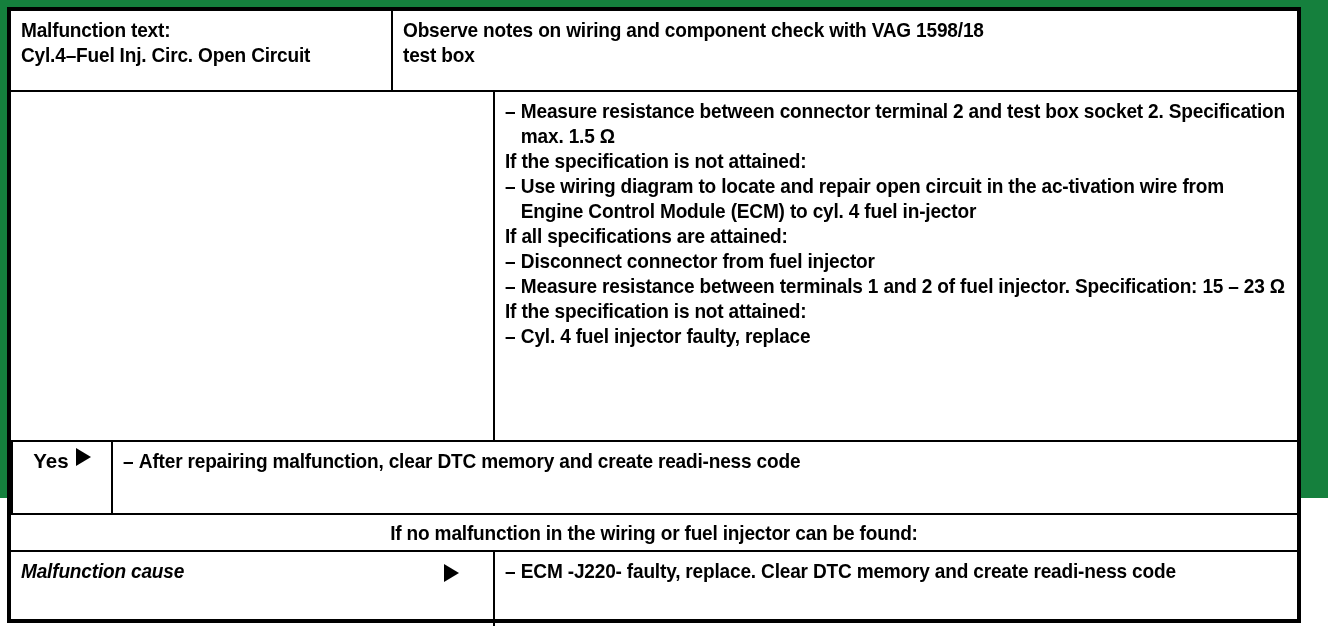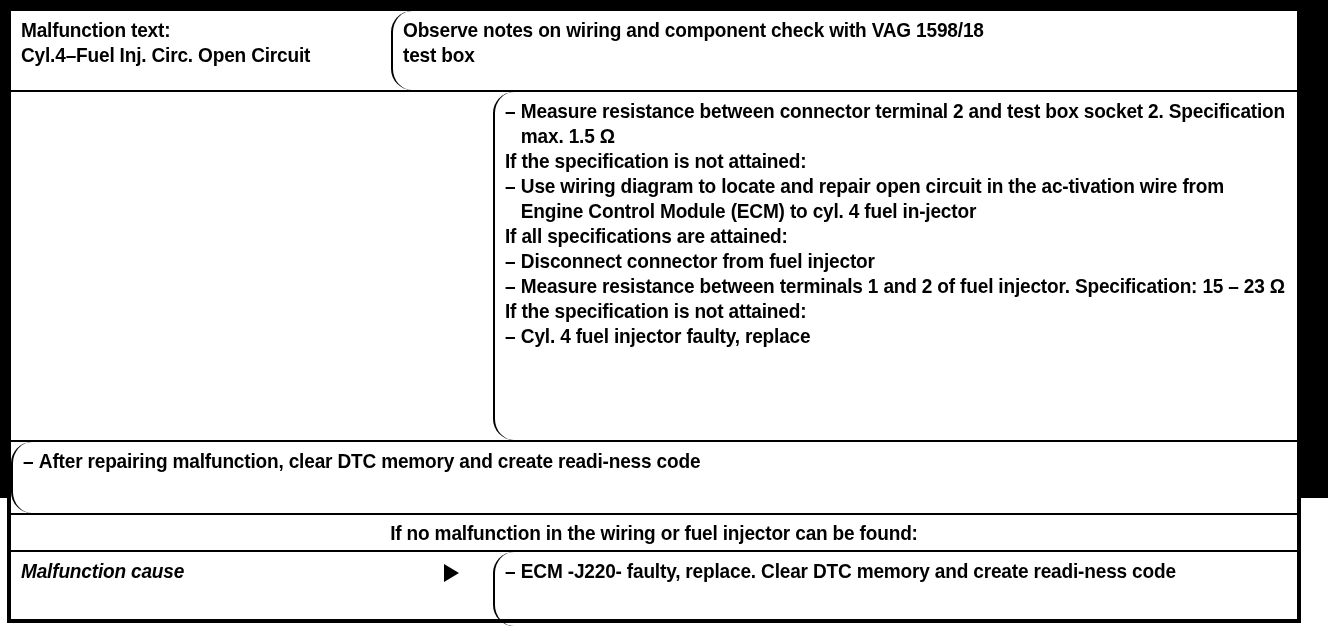--- a/index.html
+++ b/index.html
@@ -13,21 +13,21 @@
     height: 636px;
     font-family: "Liberation Sans", "DejaVu Sans", sans-serif;
     color: #000000;
     overflow: hidden;
   }
 
   .page {
     position: relative;
     width: 1328px;
     height: 498px;
-    background: #000000;
+    background: #15803d;
   }
 
   .dtc-table {
     position: absolute;
     left: 7px;
     top: 7px;
     width: 1294px;
     height: 616px;
     box-sizing: border-box;
     border: 4px solid #000000;
@@ -41,21 +41,21 @@
     display: flex;
     width: 100%;
     box-sizing: border-box;
     border-bottom: 2px solid #000000;
   }
   .row:last-child { border-bottom: 0; }
 
   
   .col-left      { width: 380px; flex: 0 0 380px; box-sizing: border-box; }
   .col-mid       { width: 100px; flex: 0 0 100px; box-sizing: border-box; border-left: 2px solid #000000; }
-  .col-right     { flex: 1 1 auto; box-sizing: border-box; border-left: 2px solid #000000; min-width: 0; border-radius: 21px; }
+  .col-right     { flex: 1 1 auto; box-sizing: border-box; border-left: 2px solid #000000; min-width: 0; }
   .col-leftwide  { width: 482px; flex: 0 0 482px; box-sizing: border-box; font-style: italic; }
   .col-full      { flex: 1 1 auto; box-sizing: border-box; }
 
   .cell {
     padding: 6px 8px 6px 10px;
     box-sizing: border-box;
   }
 
   
   .txt {
@@ -226,20 +226,26 @@
           <li>
             <span class="dash">–</span>
             <span class="li-text">Cyl. 4 fuel injector faulty, replace</span>
           </li>
 
         </ul>
       </div>
     </div>
 
     <div class="row row-p1240">
+      <div class="col-mid">
+        <div class="mid-inner">
+          <span class="yes-label">Yes</span>
+          <span class="arrow-right"></span>
+        </div>
+      </div>
       <div class="col-right cell">
         <ul class="list txt body">
           <li>
             <span class="dash">–</span>
             <span class="li-text">After repairing malfunction, clear DTC memory and create readi-ness code</span>
           </li>
         </ul>
       </div>
     </div>
 

